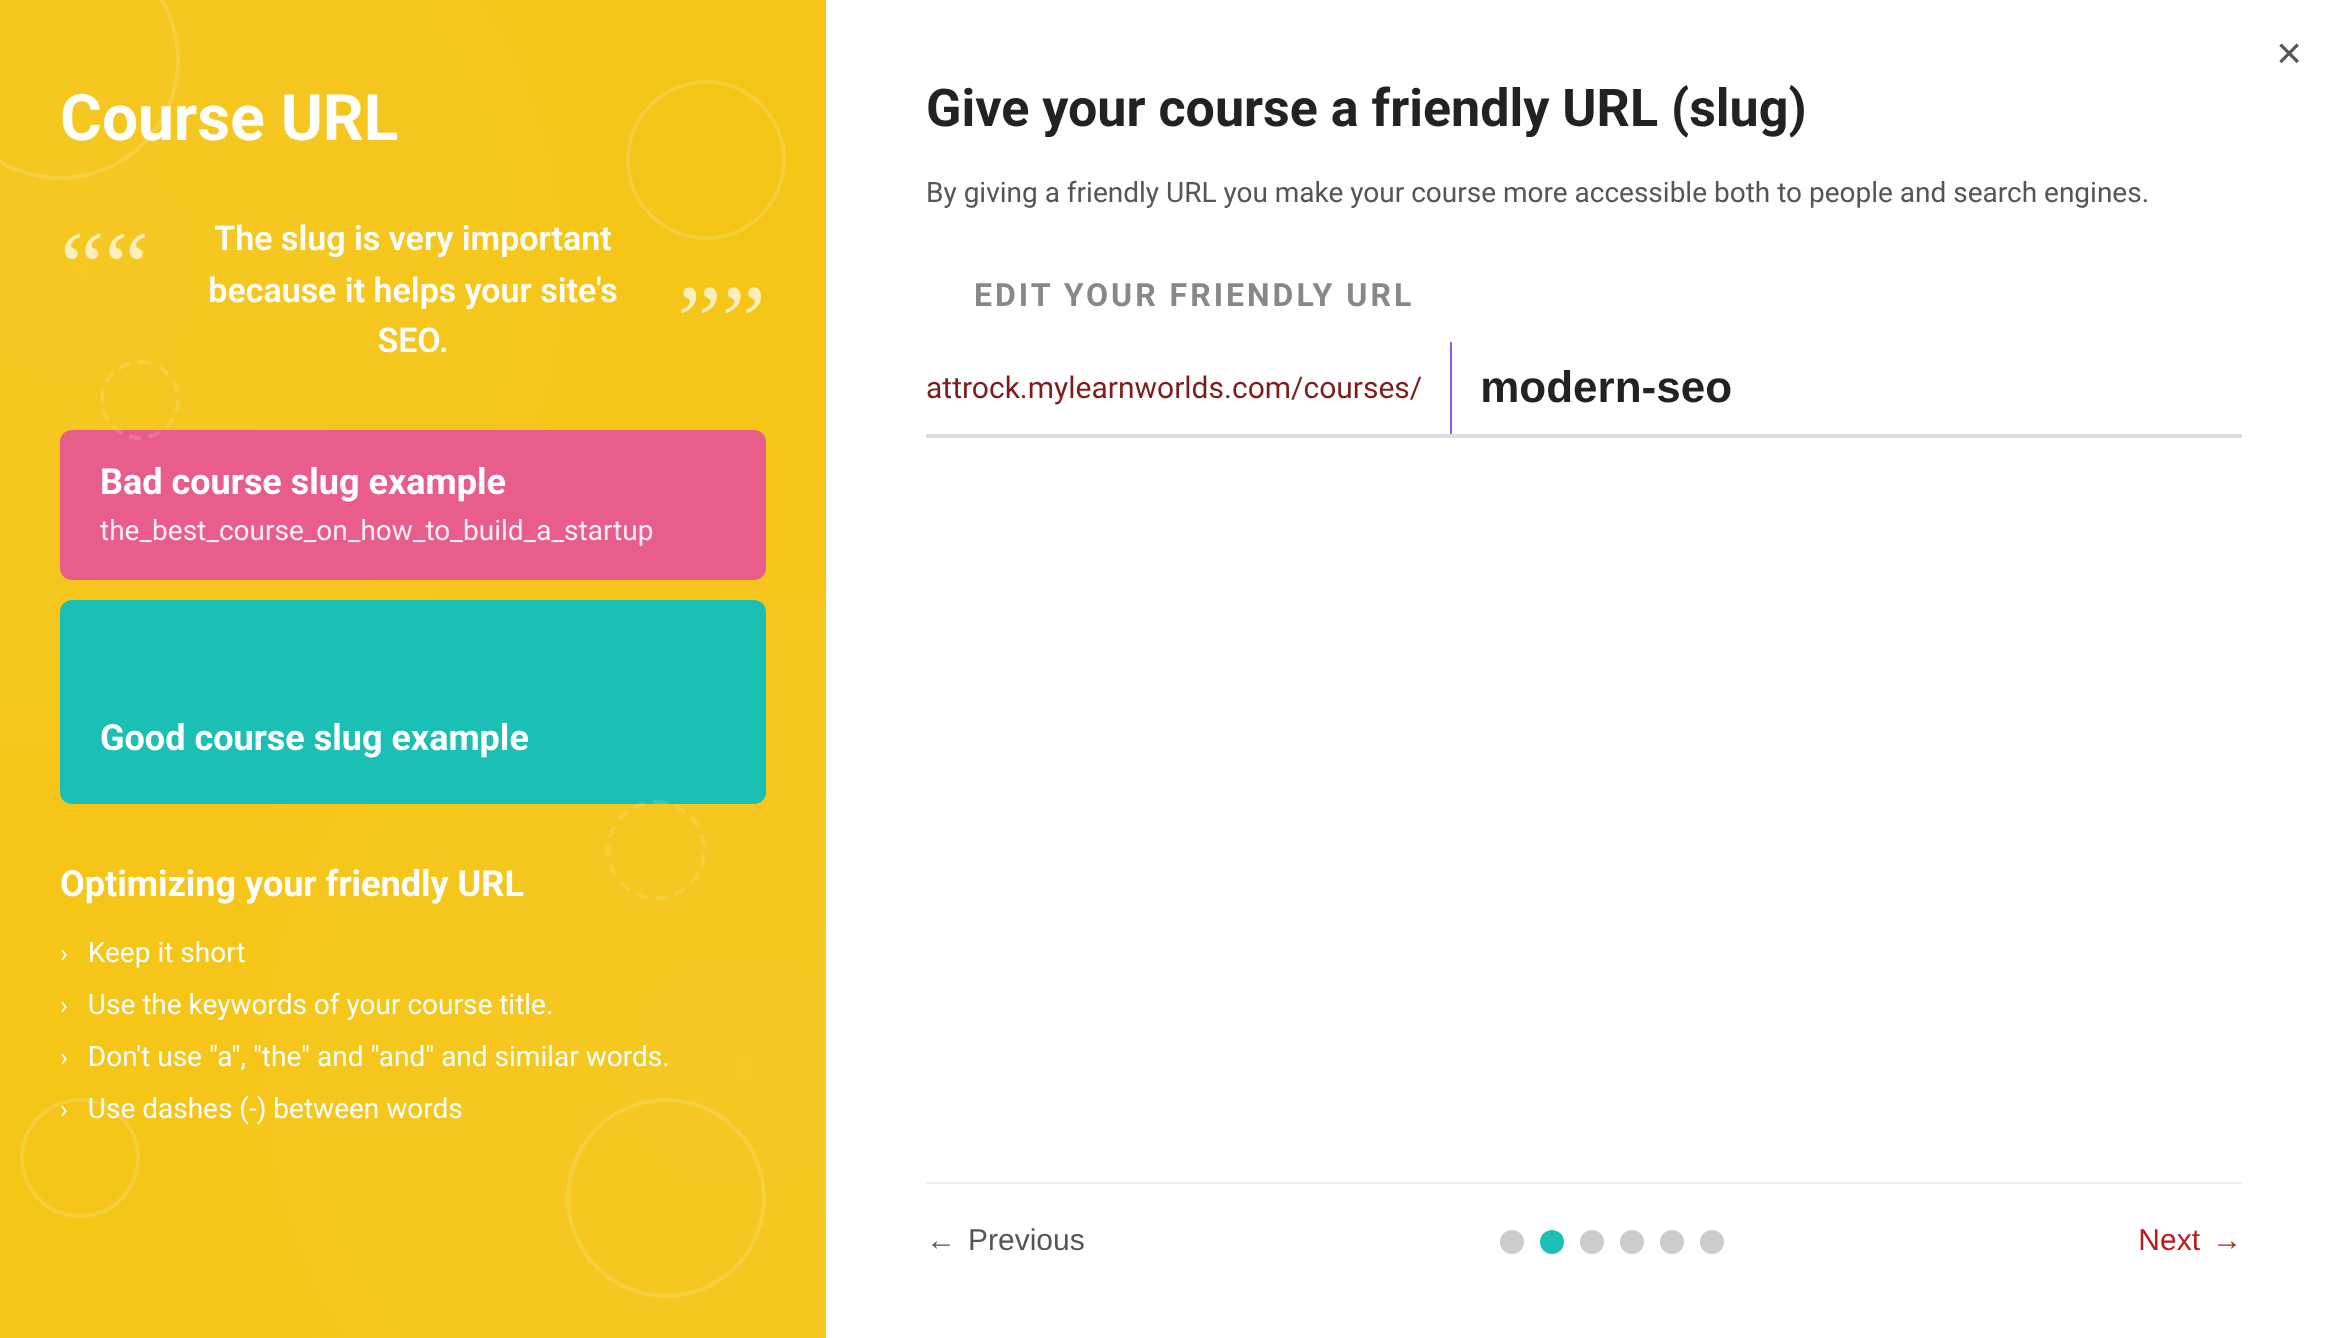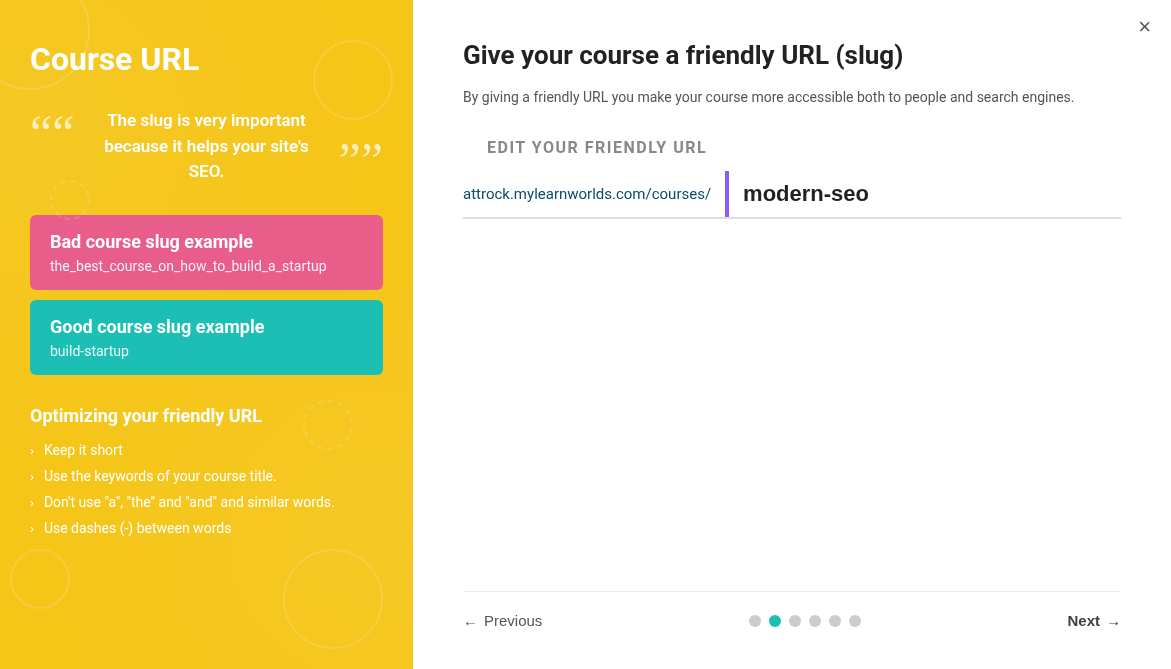--- a/index.html
+++ b/index.html
@@ -101,20 +101,21 @@
       background-color: #1CBFB4;
       border-radius: 6px;
       padding: 16px 20px;
       margin-bottom: 30px;
     }
     .good-example-title {
       color: white;
       font-size: 18px;
       font-weight: 700;
       margin-bottom: 6px;
+      margin-top: 43px;
     }
     .good-example-value {
       color: rgba(255,255,255,0.9);
       font-size: 14px;
     }
     .optimizing-title {
       color: white;
       font-size: 18px;
       font-weight: 700;
       margin-bottom: 16px;
@@ -179,25 +180,25 @@
       padding-left: 24px;
     }
     .url-input-row {
       display: flex;
       align-items: stretch;
       border-bottom: 2px solid #ddd;
       margin-bottom: 30px;
     }
     .url-prefix {
       font-size: 15px;
-      color: #0c4a6e;
+      color: #7f1d1d;
       padding: 8px 14px 8px 0;
       white-space: nowrap;
       line-height: 2;
-      border-right: 4px solid #8b5cf6;
+      border-right: 1px solid #8b5cf6;
     }
     .url-slug-input {
       flex: 1;
       border: none;
       outline: none;
       font-size: 22px;
       font-weight: 700;
       color: #222;
       padding: 8px 14px;
       background: transparent;
@@ -219,25 +220,25 @@
       color: #555;
       display: flex;
       align-items: center;
       gap: 6px;
     }
     .next-btn {
       background: none;
       border: none;
       cursor: pointer;
       font-size: 15px;
-      color: #404040;
+      color: #b91c1c;
       display: flex;
       align-items: center;
       gap: 6px;
-      font-weight: 700;
+      font-weight: 400;
     }
     .dots {
       display: flex;
       gap: 8px;
       align-items: center;
     }
     .dot {
       width: 12px;
       height: 12px;
       border-radius: 50%;
@@ -270,21 +271,20 @@
       <span class="quote-mark-right">””</span>
     </div>
 
     <div class="bad-example">
       <div class="bad-example-title">Bad course slug example</div>
       <div class="bad-example-value">the_best_course_on_how_to_build_a_startup</div>
     </div>
 
     <div class="good-example">
       <div class="good-example-title">Good course slug example</div>
-      <div class="good-example-value">build-startup</div>
     </div>
 
     <div class="optimizing-title">Optimizing your friendly URL</div>
     <ul class="tip-list">
     <li class="tip-item">
           <span class="tip-chevron">›</span>
           <span>Keep it short</span>
         </li>
         <li class="tip-item">
           <span class="tip-chevron">›</span>

